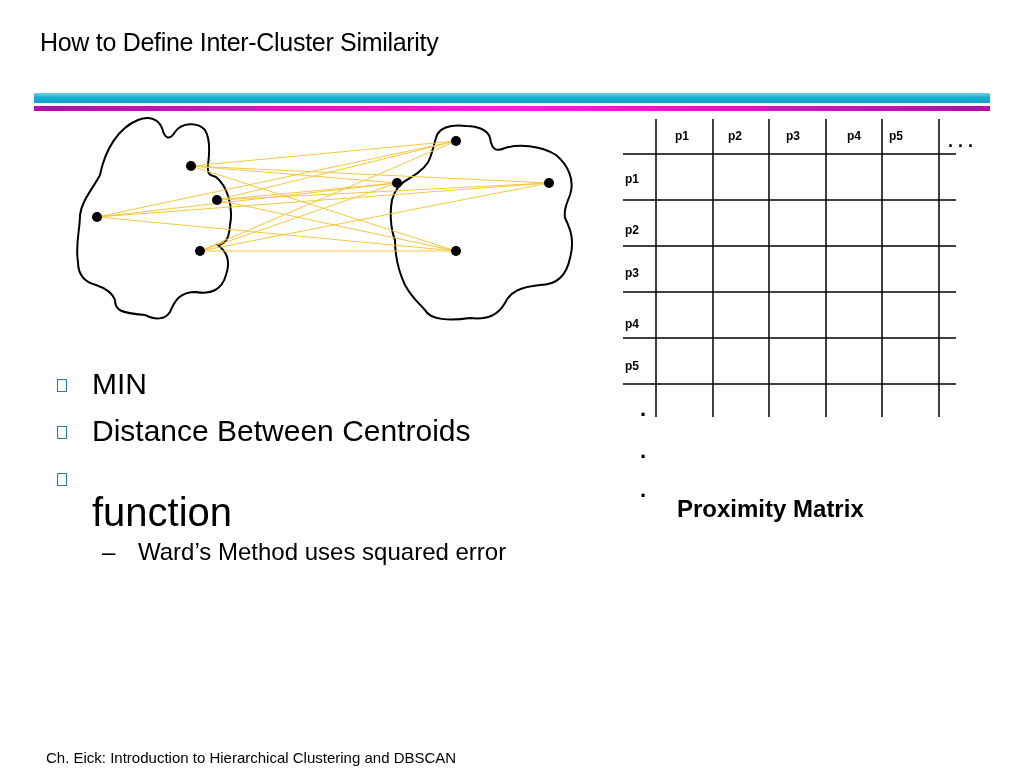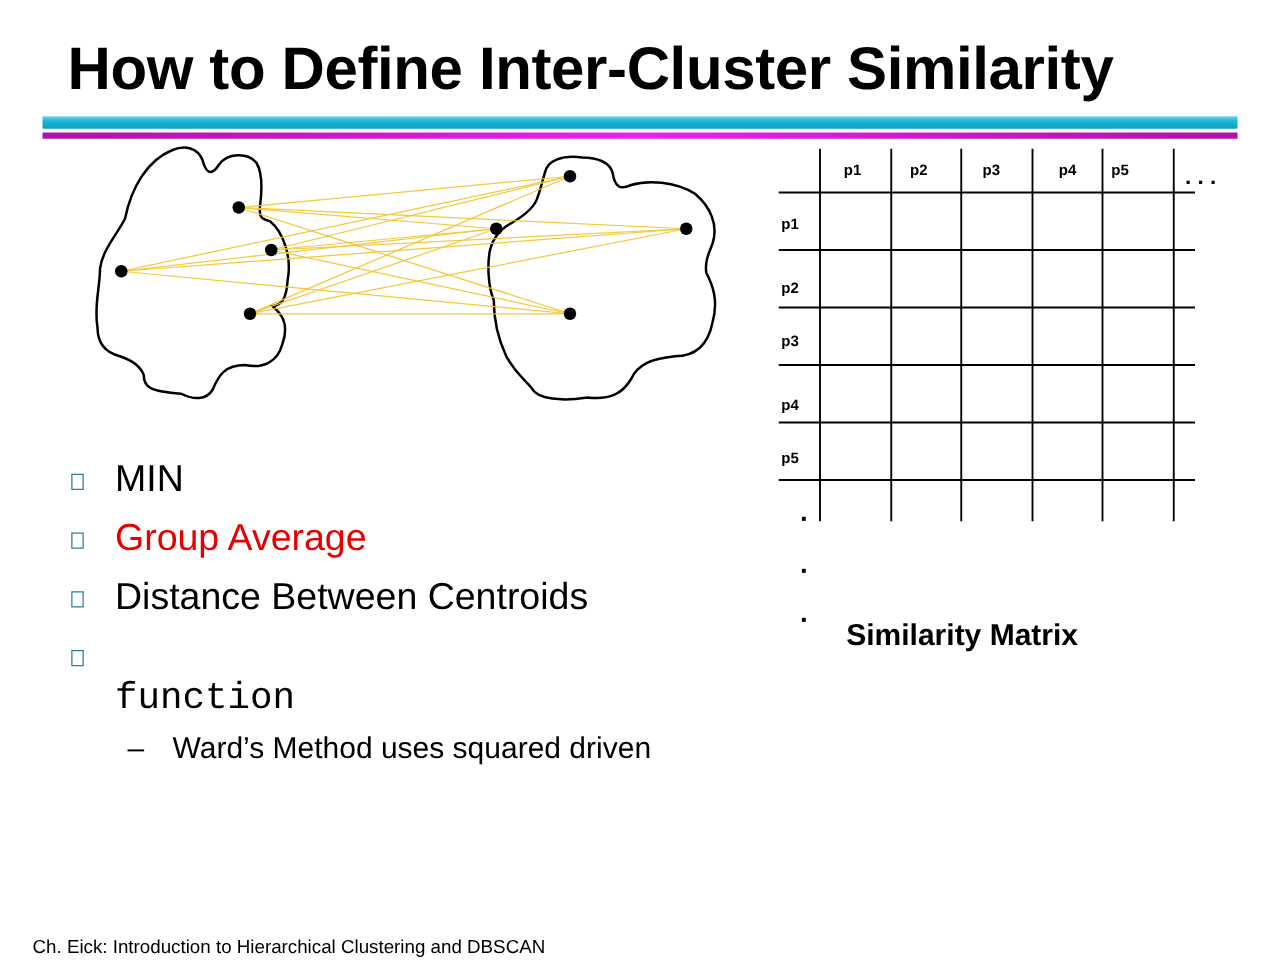--- a/index.html
+++ b/index.html
@@ -1,22 +1,22 @@
 <!DOCTYPE html>
 <html><head>
   <meta charset="utf-8">
   <style>
     html, body { margin: 0; padding: 0; }
     body {
       width: 1024px; height: 768px; position: relative; overflow: hidden;
       background: #ffffff; font-family: "Liberation Sans", sans-serif; color: #000;
     }
     .title {
-      position: absolute; left: 54px; top: 28px;
-      font-size: 48px; font-weight: bold; letter-spacing: -0.3px;
+      position: absolute; left: 40px; top: 28px;
+      font-size: 25px; font-weight: normal; letter-spacing: -0.3px;
     }
     .bar-cyan {
       position: absolute; left: 34px; top: 93px; width: 956px; height: 10px;
       background: linear-gradient(to bottom, #6fd6ea 0%, #19b4d4 40%, #0e9fc0 100%);
     }
     .bar-magenta {
       position: absolute; left: 34px; top: 106px; width: 956px; height: 5px;
       background: linear-gradient(to right, #b010a8 0%, #f020e8 50%, #b010a8 100%);
     }
     .diagram { position: absolute; left: 0; top: 110px; }
@@ -24,28 +24,28 @@
     .m-label { position: absolute; font-size: 12px; font-weight: bold; }
     .bullets { position: absolute; left: 54px; top: 364px; }
     .bullet-row {
       position: relative; height: 47px; font-size: 30px; line-height: 40px;
       padding-left: 38px;
     }
     .bullet-box {
       position: absolute; left: 3px; top: 15px; width: 8px; height: 11px;
       border: 1.5px solid #2a7f9a;
     }
-    .bullet-cont { font-size: 30px; line-height: 34px; padding-left: 38px; margin-top: -10px; height: 42px; font-family: Liberation Mono, monospace; }
+    .bullet-cont { font-size: 40px; line-height: 34px; padding-left: 38px; margin-top: -10px; height: 42px; }
     .sub-row {
       position: relative; font-size: 24px; line-height: 30px; padding-left: 84px; margin-top: 0px;
     }
     .sub-dash { position: absolute; left: 48px; top: 0; }
     .red { color: #e60000; }
     .footer {
-      position: absolute; left: 26px; top: 749px; font-size: 15px;
+      position: absolute; left: 46px; top: 749px; font-size: 15px;
     }
     .prox-title {
       position: absolute; left: 677px; top: 495px; font-size: 24px; font-weight: bold;
     }
     .vdots {
       position: absolute; left: 640px; font-size: 22px; font-weight: bold; line-height: 20px;
     }
   </style>
 </head>
 <body>
@@ -118,38 +118,34 @@
 <span class="m-label" style="left:625px;top:172px;">p1</span>
 <span class="m-label" style="left:625px;top:223px;">p2</span>
 <span class="m-label" style="left:625px;top:266px;">p3</span>
 <span class="m-label" style="left:625px;top:317px;">p4</span>
 <span class="m-label" style="left:625px;top:359px;">p5</span>
 
 <span class="vdots" style="top:405px;">·</span>
 <span class="vdots" style="top:447px;">·</span>
 <span class="vdots" style="top:486px;">·</span>
 
-<div class="prox-title">Similarity Matrix</div>
+<div class="prox-title">Proximity Matrix</div>
 
 <div class="bullets">
   <div class="bullet-row">
     <span class="bullet-box"></span>
     <span>MIN</span>
-  </div>
-  <div class="bullet-row">
-    <span class="bullet-box"></span>
-    <span class="red">Group Average</span>
   </div>
   <div class="bullet-row">
     <span class="bullet-box"></span>
     <span>Distance Between Centroids</span>
   </div>
   <div class="bullet-row">
     <span class="bullet-box"></span>
   </div>
   <div class="bullet-cont">function</div>
   <div class="sub-row">
     <span class="sub-dash">–</span>
-    <span>Ward’s Method uses squared driven</span>
+    <span>Ward’s Method uses squared error</span>
   </div>
 </div>
 
 <div class="footer">Ch. Eick: Introduction to Hierarchical Clustering and DBSCAN</div>
 
 </body></html>

